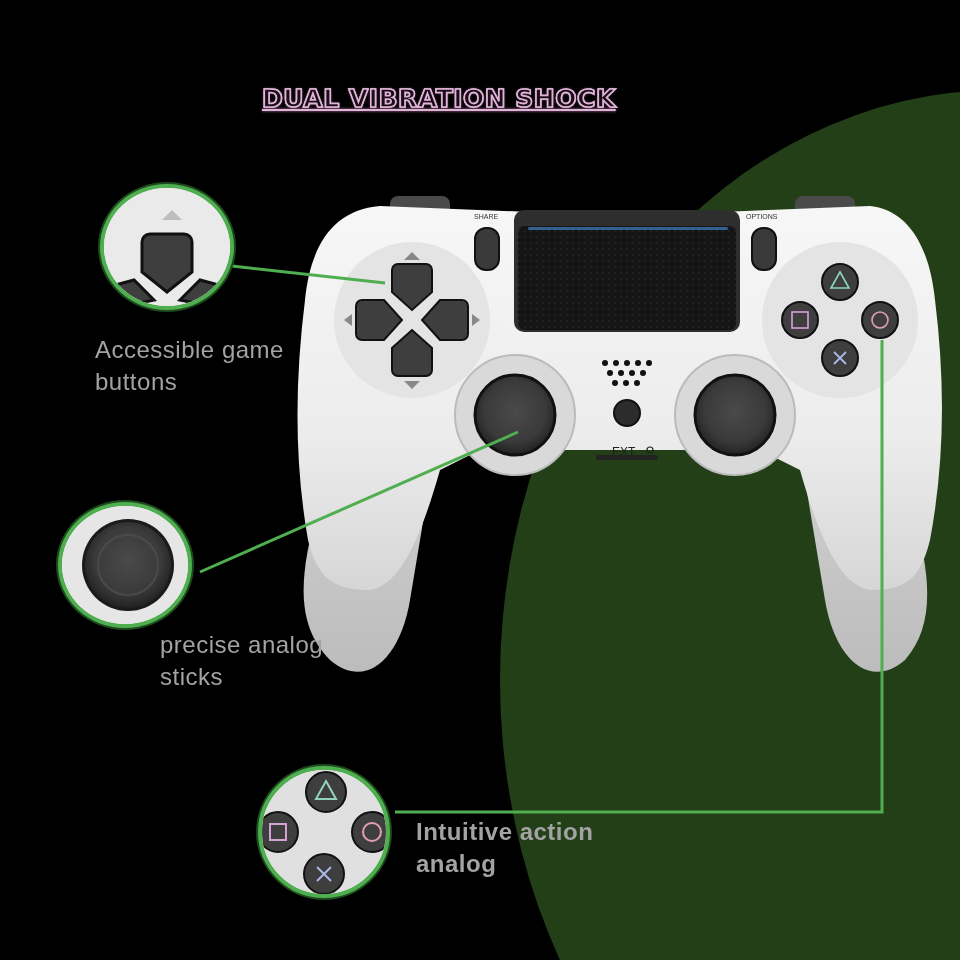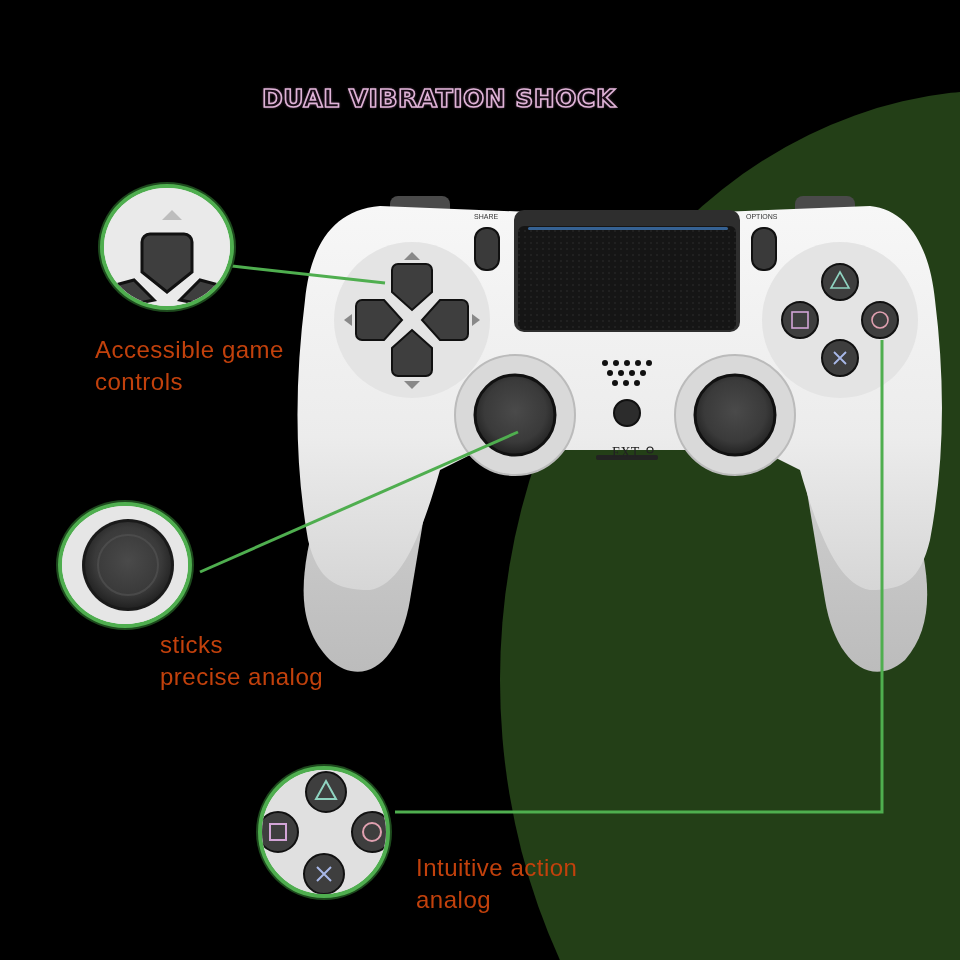--- a/index.html
+++ b/index.html
@@ -1,19 +1,19 @@
 <!DOCTYPE html>
 <html><head>
 <meta charset="utf-8">
 <style>
   html,body{margin:0;padding:0;background:#000;}
   #stage{position:relative;width:960px;height:960px;overflow:hidden;background:#000;font-family:"Liberation Sans",sans-serif;}
   .green-disc{position:absolute;left:500px;top:90px;width:1000px;height:1180px;border-radius:50%;background:#233f17;}
-  .headline{position:absolute;left:262px;top:84px;font-family:"DejaVu Sans",sans-serif;font-weight:bold;font-size:25px;letter-spacing:0.5px;color:#1a0d18;-webkit-text-stroke:1.6px #e0b4d8;text-shadow:0 0 3px #b77ca9;white-space:nowrap;}
-  .caption{position:absolute;color:#c2410c;font-size:24px;line-height:32px;font-family:"Liberation Sans",sans-serif;letter-spacing:0.5px;}
+  .headline{position:absolute;left:262px;top:84px;font-family:"DejaVu Sans",sans-serif;font-weight:bold;font-size:25px;letter-spacing:0.5px;color:#1a0d18;-webkit-text-stroke:1.6px #e0b4d8;text-shadow:0 0 3px #b77ca9;white-space:nowrap;text-decoration:underline;}
+  .caption{position:absolute;color:#a3a3a3;font-size:24px;line-height:32px;font-family:"Liberation Sans",sans-serif;letter-spacing:0.5px;}
   .callout{position:absolute;border-radius:50%;border:4px solid #4fae4f;overflow:hidden;background:#e8e8e8;box-shadow:0 0 0 2px #1d4a1d;}
   svg{display:block;}
 </style>
 </head>
 <body>
 
 <div id="stage">
 
   <div class="green-disc"></div>
 
@@ -108,21 +108,21 @@
 
     <g stroke="#4fae4f" stroke-width="3" fill="none">
       <line x1="232" y1="266" x2="385" y2="283"></line>
       <line x1="200" y1="572" x2="518" y2="432"></line>
       <polyline points="882,340 882,812 395,812"></polyline>
     </g>
   </svg>
 
   <div style="position:absolute;left:474px;top:213px;font-size:7px;color:#333;font-family:'Liberation Sans',sans-serif;">SHARE</div>
   <div style="position:absolute;left:746px;top:213px;font-size:7px;color:#333;font-family:'Liberation Sans',sans-serif;">OPTIONS</div>
-  <div style="position:absolute;left:612px;top:445px;font-size:14px;color:#222;font-family:Liberation Serif, serif;">EXT</div>
+  <div style="position:absolute;left:612px;top:445px;font-size:12px;color:#222;font-family:Liberation Sans, sans-serif;">EXT</div>
 
   <div class="callout" style="left:100px;top:184px;width:126px;height:118px;">
     <svg width="126" height="118" viewBox="0 0 126 118">
       <rect width="126" height="118" fill="#eaeaea"></rect>
       <path d="M58 32 l10 -10 l10 10z" fill="#bdbdbd"></path>
       <path d="M46 46 h34 a8 8 0 0 1 8 8 v30 l-25 20 l-25 -20 v-30 a8 8 0 0 1 8 -8z" fill="#3e3e3e" stroke="#111" stroke-width="3"></path>
       <path d="M0 100 l30 -8 l20 20 l-50 10z" fill="#3e3e3e" stroke="#111" stroke-width="3"></path>
       <path d="M126 100 l-30 -8 l-20 20 l50 10z" fill="#3e3e3e" stroke="#111" stroke-width="3"></path>
     </svg>
   </div>
@@ -147,24 +147,24 @@
       </g>
       <path d="M64 11 l10 18 h-20z" fill="none" stroke="#8fd3c0" stroke-width="2"></path>
       <rect x="8" y="54" width="16" height="16" fill="none" stroke="#d2a4d6" stroke-width="2"></rect>
       <circle cx="110" cy="62" r="9" fill="none" stroke="#e0a0b0" stroke-width="2"></circle>
       <path d="M55 97 l14 14 M69 97 l-14 14" stroke="#a8b8e8" stroke-width="2"></path>
     </svg>
   </div>
 
   <div class="caption" style="left:95px;top:334px;">
     <div>Accessible game</div>
-    <div>controls</div>
+    <div>buttons</div>
   </div>
   <div class="caption" style="left:160px;top:629px;">
+    <div>precise analog</div>
     <div>sticks</div>
-    <div>precise analog</div>
   </div>
-  <div class="caption" style="left:416px;top:852px;">
+  <div class="caption" style="left:416px;top:816px;font-weight:bold;">
     <div>Intuitive action</div>
     <div>analog</div>
   </div>
 
 </div>
 
 </body></html>

